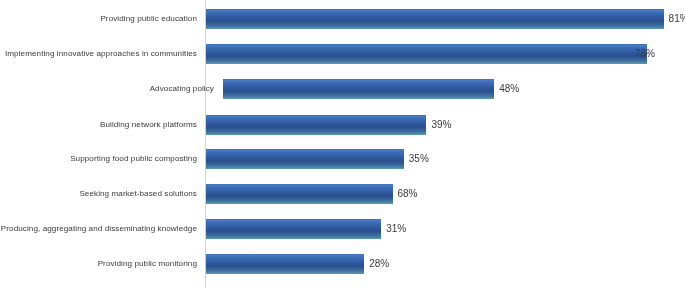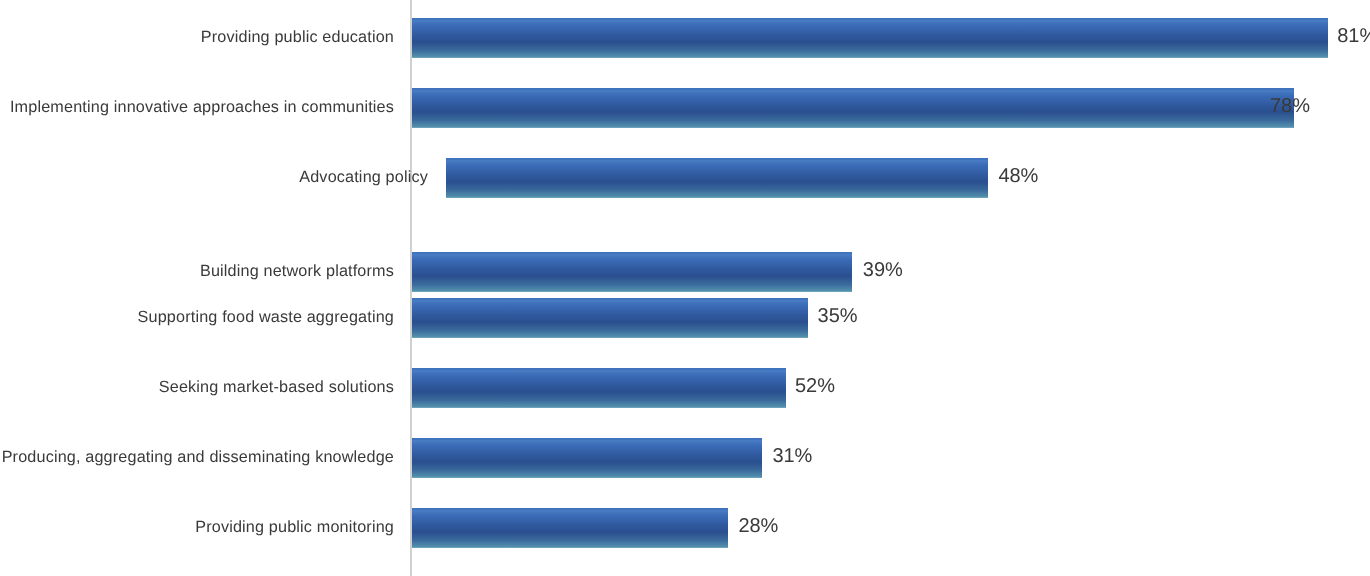--- a/index.html
+++ b/index.html
@@ -118,42 +118,42 @@
     </div>
 
     <div class="bar-row" style="top:79px;margin-left:17px;">
       <div class="bar-label">Advocating policy</div>
       <div class="bar-track" style="width:271.2px;">
         <div class="bar"></div>
       </div>
       <div class="bar-value" style="left:477.2px;">48%</div>
     </div>
 
-    <div class="bar-row" style="top:126px;">
+    <div class="bar-row" style="top:115px;">
       <div class="bar-label">Building network platforms</div>
       <div class="bar-track" style="width:220.4px;">
         <div class="bar"></div>
       </div>
       <div class="bar-value" style="left:426.4px;">39%</div>
     </div>
 
     <div class="bar-row" style="top:149px;">
-      <div class="bar-label">Supporting food waste aggregating</div>
+      <div class="bar-label">Supporting food public composting</div>
       <div class="bar-track" style="width:197.8px;">
         <div class="bar"></div>
       </div>
       <div class="bar-value" style="left:403.8px;">35%</div>
     </div>
 
     <div class="bar-row" style="top:184px;">
       <div class="bar-label">Seeking market-based solutions</div>
       <div class="bar-track" style="width:186.5px;">
         <div class="bar"></div>
       </div>
-      <div class="bar-value" style="left:392.5px;">52%</div>
+      <div class="bar-value" style="left:392.5px;">68%</div>
     </div>
 
     <div class="bar-row" style="top:219px;">
       <div class="bar-label">Producing, aggregating and disseminating knowledge</div>
       <div class="bar-track" style="width:175.2px;">
         <div class="bar"></div>
       </div>
       <div class="bar-value" style="left:381.2px;">31%</div>
     </div>
 

